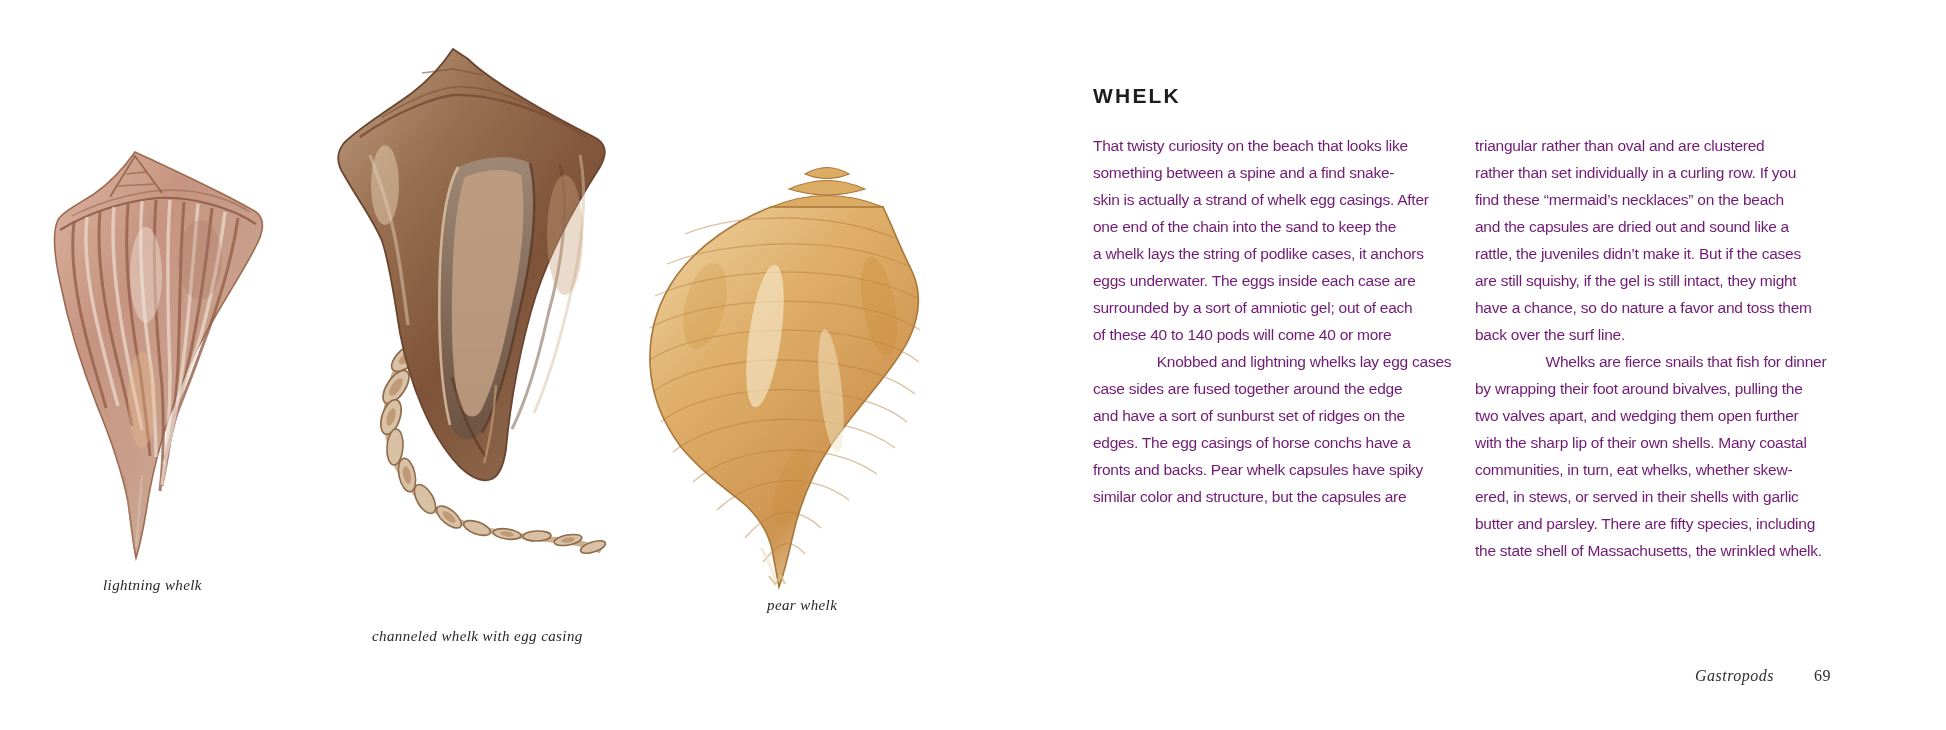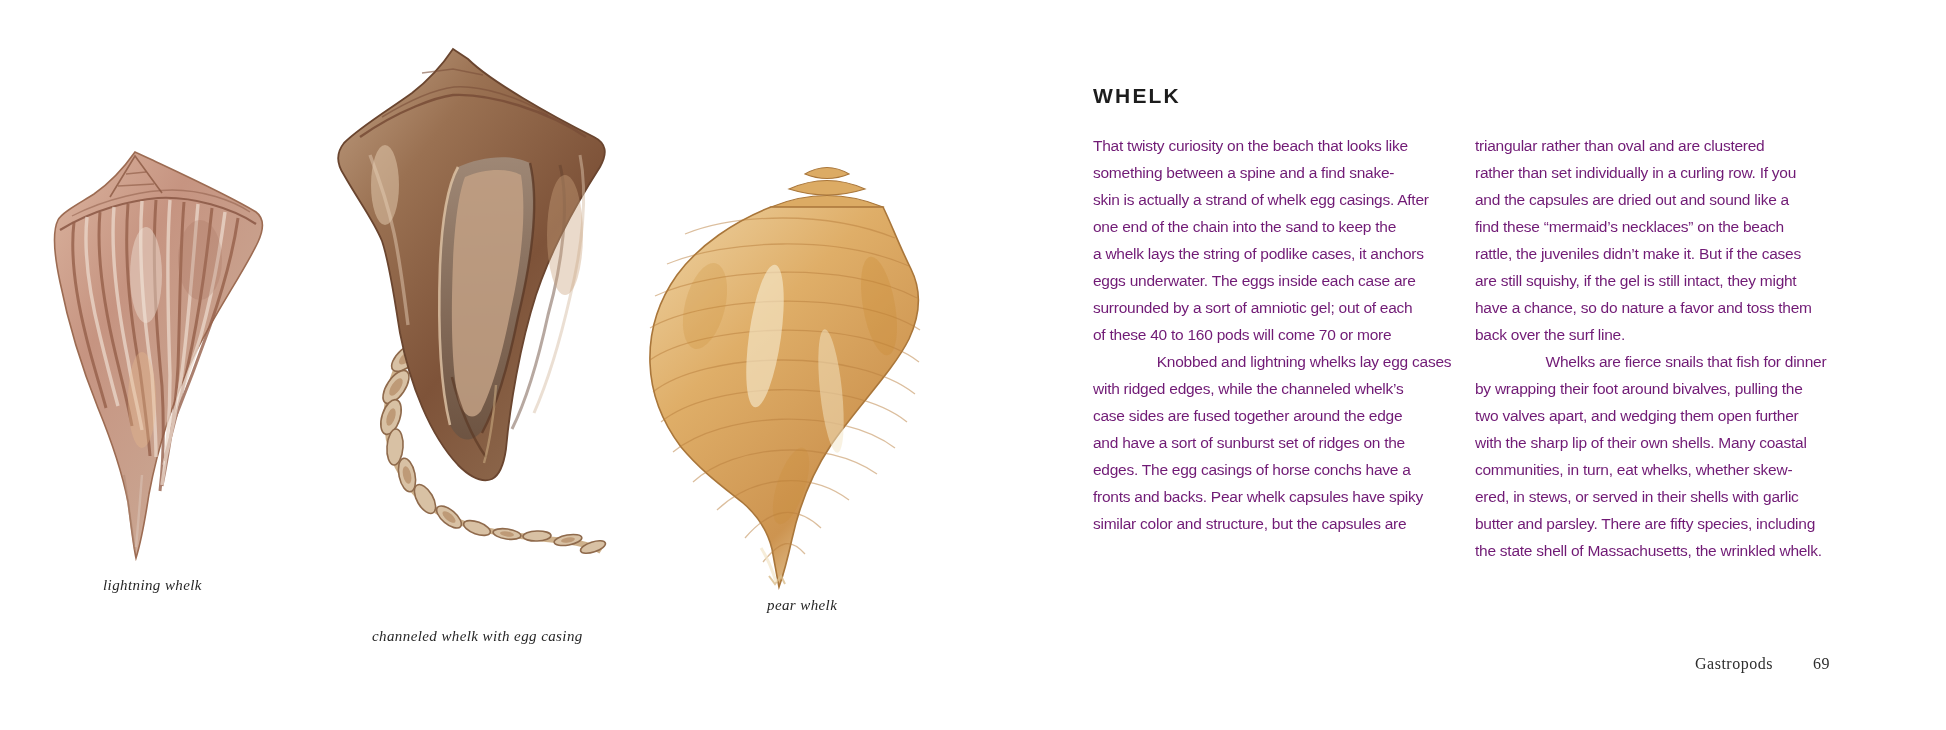--- a/index.html
+++ b/index.html
@@ -45,21 +45,21 @@
   .line{white-space:nowrap;height:27px;}
   .line.indent{padding-left:30px;text-align:center;}
   
   .footer{
     position:absolute;
     left:1695px;top:655px;
     display:flex;align-items:baseline;
     font-family:"Liberation Serif",serif;
     font-size:16px;color:#2e2e2e;
   }
-  .footer .section{letter-spacing:.5px;}
+  .footer .section{font-style:italic;letter-spacing:.5px;margin-top:12px;}
   .footer .folio{margin-left:40px;letter-spacing:.5px;}
 </style>
 </head>
 <body>
 
 <div class="spread">
 
   <div class="fig" style="left:50px;top:145px;">
     <svg width="220" height="425" viewBox="0 0 220 425">
       <defs>
@@ -229,34 +229,33 @@
   <h1 class="heading" style="margin:0;">WHELK</h1>
 
   <div class="col col-1">
       <div class="line">That twisty curiosity on the beach that looks like</div>
       <div class="line">something between a spine and a find snake-</div>
       <div class="line">skin is actually a strand of whelk egg casings. After</div>
       <div class="line">one end of the chain into the sand to keep the</div>
       <div class="line">a whelk lays the string of podlike cases, it anchors</div>
       <div class="line">eggs underwater. The eggs inside each case are</div>
       <div class="line">surrounded by a sort of amniotic gel; out of each</div>
-      <div class="line">of these 40 to 160 pods will come 70 or more</div>
+      <div class="line">of these 40 to 140 pods will come 40 or more</div>
       <div class="line indent">Knobbed and lightning whelks lay egg cases</div>
-      <div class="line">with ridged edges, while the channeled whelk’s</div>
       <div class="line">case sides are fused together around the edge</div>
       <div class="line">and have a sort of sunburst set of ridges on the</div>
       <div class="line">edges. The egg casings of horse conchs have a</div>
       <div class="line">fronts and backs. Pear whelk capsules have spiky</div>
       <div class="line">similar color and structure, but the capsules are</div>
     </div>
   <div class="col col-2">
       <div class="line">triangular rather than oval and are clustered</div>
       <div class="line">rather than set individually in a curling row. If you</div>
+      <div class="line">find these “mermaid’s necklaces” on the beach</div>
       <div class="line">and the capsules are dried out and sound like a</div>
-      <div class="line">find these “mermaid’s necklaces” on the beach</div>
       <div class="line">rattle, the juveniles didn’t make it. But if the cases</div>
       <div class="line">are still squishy, if the gel is still intact, they might</div>
       <div class="line">have a chance, so do nature a favor and toss them</div>
       <div class="line">back over the surf line.</div>
       <div class="line indent">Whelks are fierce snails that fish for dinner</div>
       <div class="line">by wrapping their foot around bivalves, pulling the</div>
       <div class="line">two valves apart, and wedging them open further</div>
       <div class="line">with the sharp lip of their own shells. Many coastal</div>
       <div class="line">communities, in turn, eat whelks, whether skew-</div>
       <div class="line">ered, in stews, or served in their shells with garlic</div>

